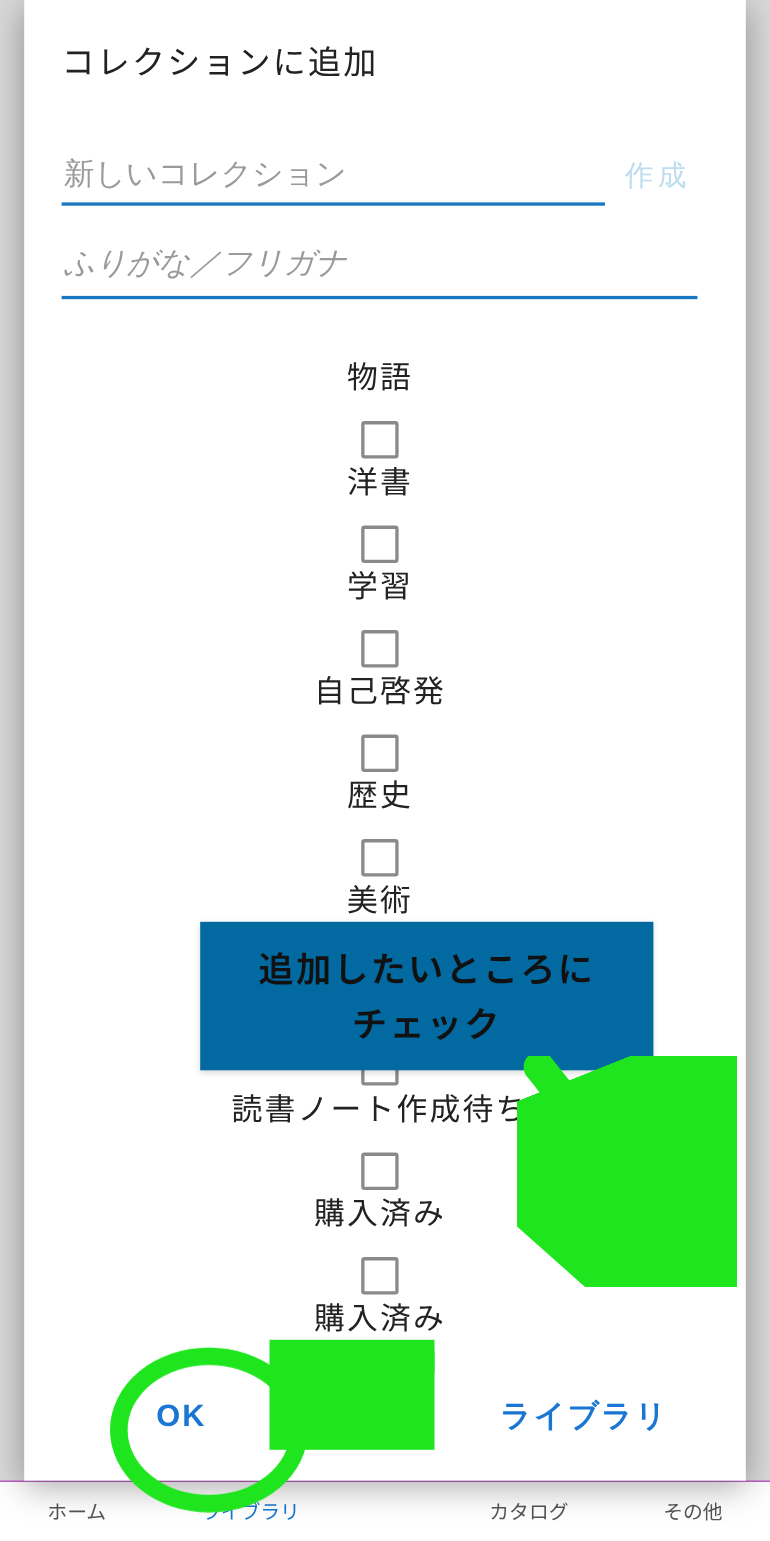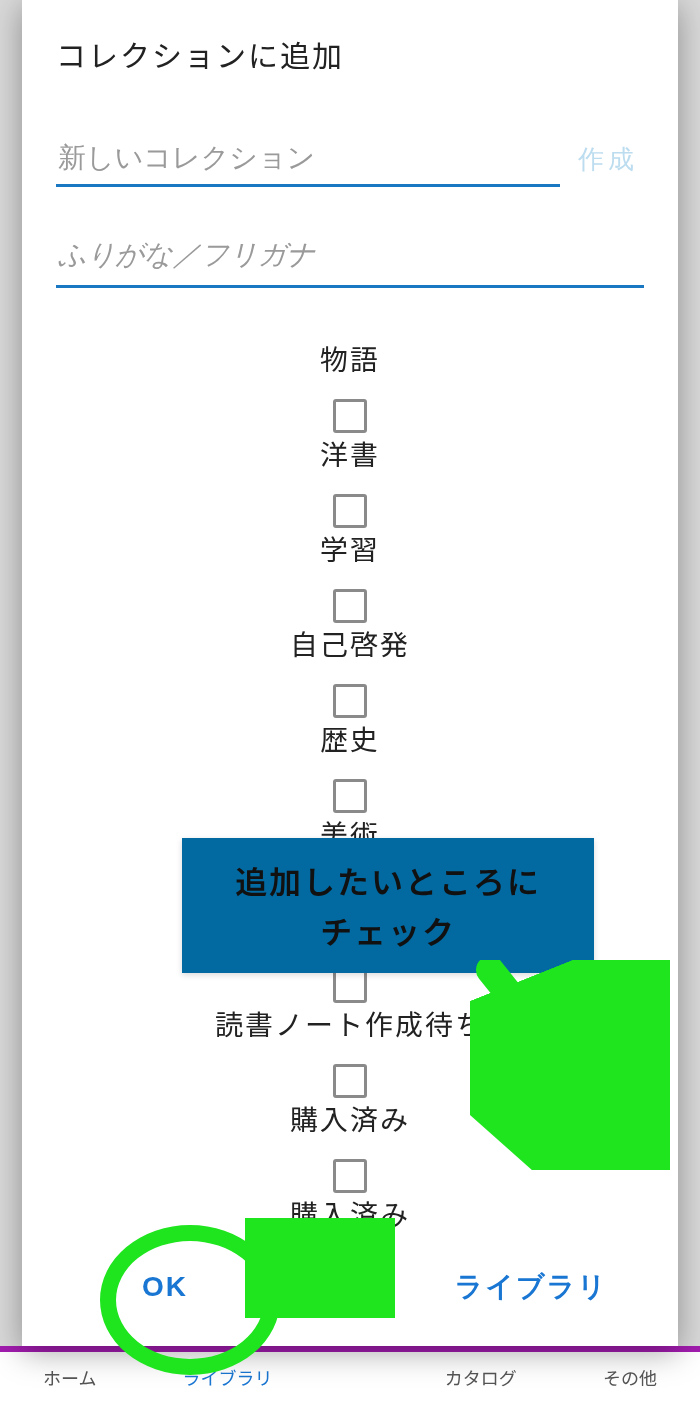--- a/index.html
+++ b/index.html
@@ -3,31 +3,31 @@
 <meta charset="utf-8">
 <style>
   * { box-sizing: border-box; margin: 0; padding: 0; }
   html, body { width: 700px; height: 1401px; font-family: "Hiragino Sans", "Noto Sans JP", sans-serif; background:#b5b5b5; }
   .backdrop {
     width:700px; height:1401px; position:relative; background:#d9d9d9;
   }
   .bottom-nav {
     position:absolute; bottom:0; left:0; right:0; height:55px;
     background:#fff; display:flex; justify-content:space-around; align-items:center;
-    font-size:18px; color:#555; border-top:6px solid #a21caf;
+    font-size:18px; color:#555; border-top:1px solid #a21caf;
   }
   .bottom-nav .nav-item.active { color:#1976d2; }
   .modal {
     position:absolute; top:0; left:22px; right:22px; bottom:55px;
     background:#fff; box-shadow:0 6px 30px rgba(0,0,0,0.35);
     display:flex; flex-direction:column;
   }
-  .modal-inner { padding:32px 34px 0 34px; flex:1; overflow:hidden; display:flex; flex-direction:column;}
+  .modal-inner { padding:32px 44px 0 34px; flex:1; overflow:hidden; display:flex; flex-direction:column;}
   .modal-title { font-size:30px; color:#222; margin-bottom:60px; letter-spacing:2px;}
-  .input-row { display:flex; align-items:flex-end; gap:12px; margin-bottom:46px; }
+  .input-row { display:flex; align-items:flex-end; gap:12px; margin-bottom:30px; }
   .input-underline {
     flex:1; border:none; border-bottom:3px solid #1a78c2; font-size:28px;
     padding:6px 2px 10px 2px; color:#333; outline:none; background:transparent;
   }
   .input-underline::placeholder { color:#9a9a9a; }
   .create-btn {
     font-size:26px; color:#bcdcef; background:none; border:none; padding:0 6px 10px 6px;
     letter-spacing:4px;
   }
   .furigana-wrap { margin-bottom:50px; }

